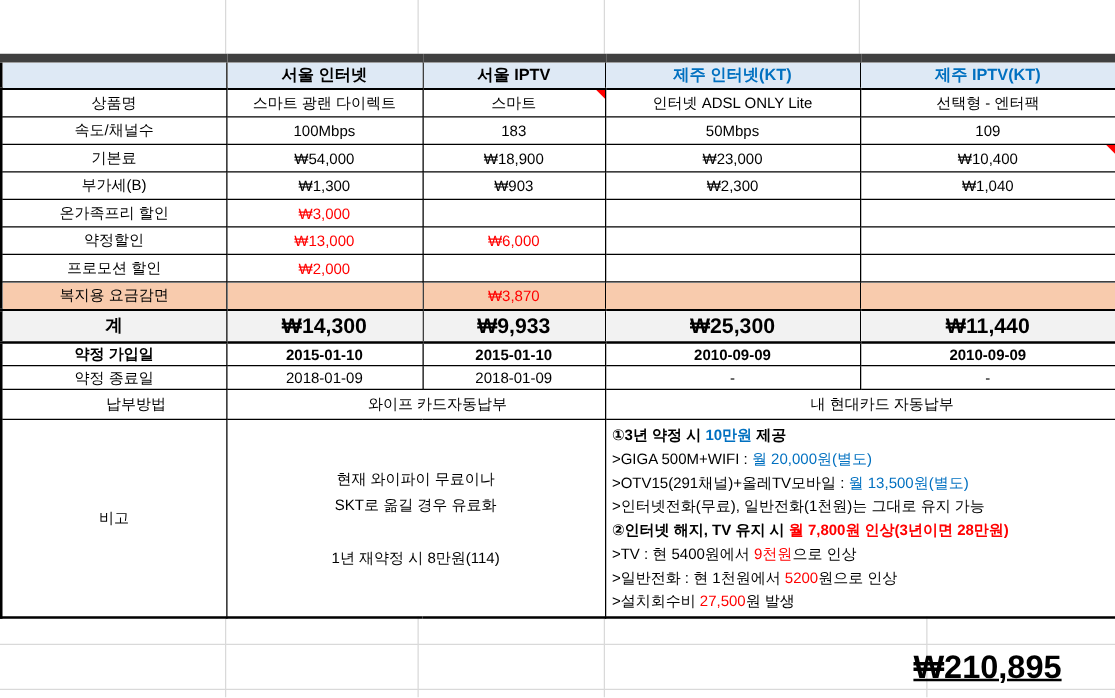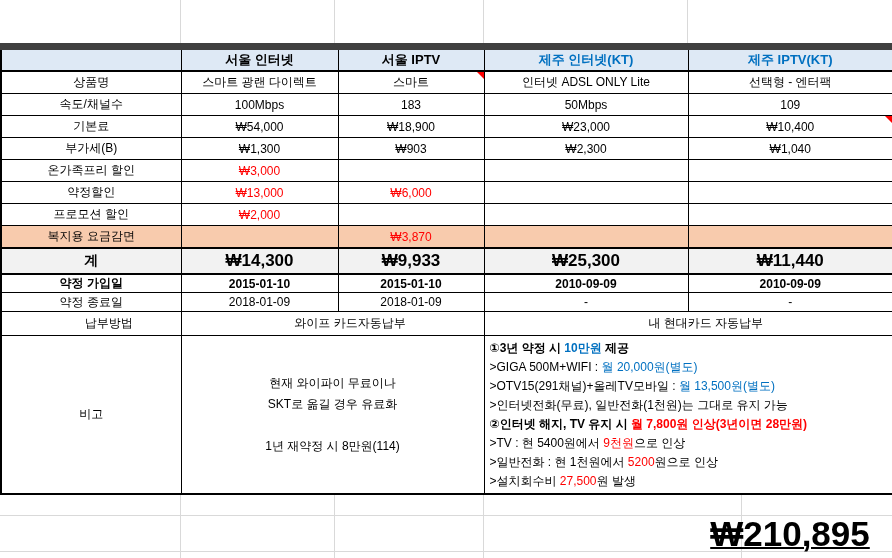--- a/index.html
+++ b/index.html
@@ -51,21 +51,21 @@
   }
   .note-line{line-height:21px;min-height:21px;white-space:nowrap;}
   .jnote-line{line-height:19px;min-height:19px;white-space:nowrap;font-size:12px;}
   .comment-marker{
     position:absolute;top:0;right:0;width:0;height:0;
     border-left:7px solid transparent;border-top:7px solid #ff0000;
   }
   .grand-total{
     position:absolute;left:688px;top:516px;width:204px;height:35px;
     line-height:35px;text-align:center;
-    font-weight:bold;font-size:35px;
+    font-weight:bold;font-size:26px;
     text-decoration:underline;
     text-decoration-thickness:2px;
   }
 </style>
 </head>
 <body>
 
 <div class="gl v" style="left:180px;top:0;height:43px;"></div>
 <div class="gl v" style="left:334px;top:0;height:43px;"></div>
 <div class="gl v" style="left:483px;top:0;height:43px;"></div>

